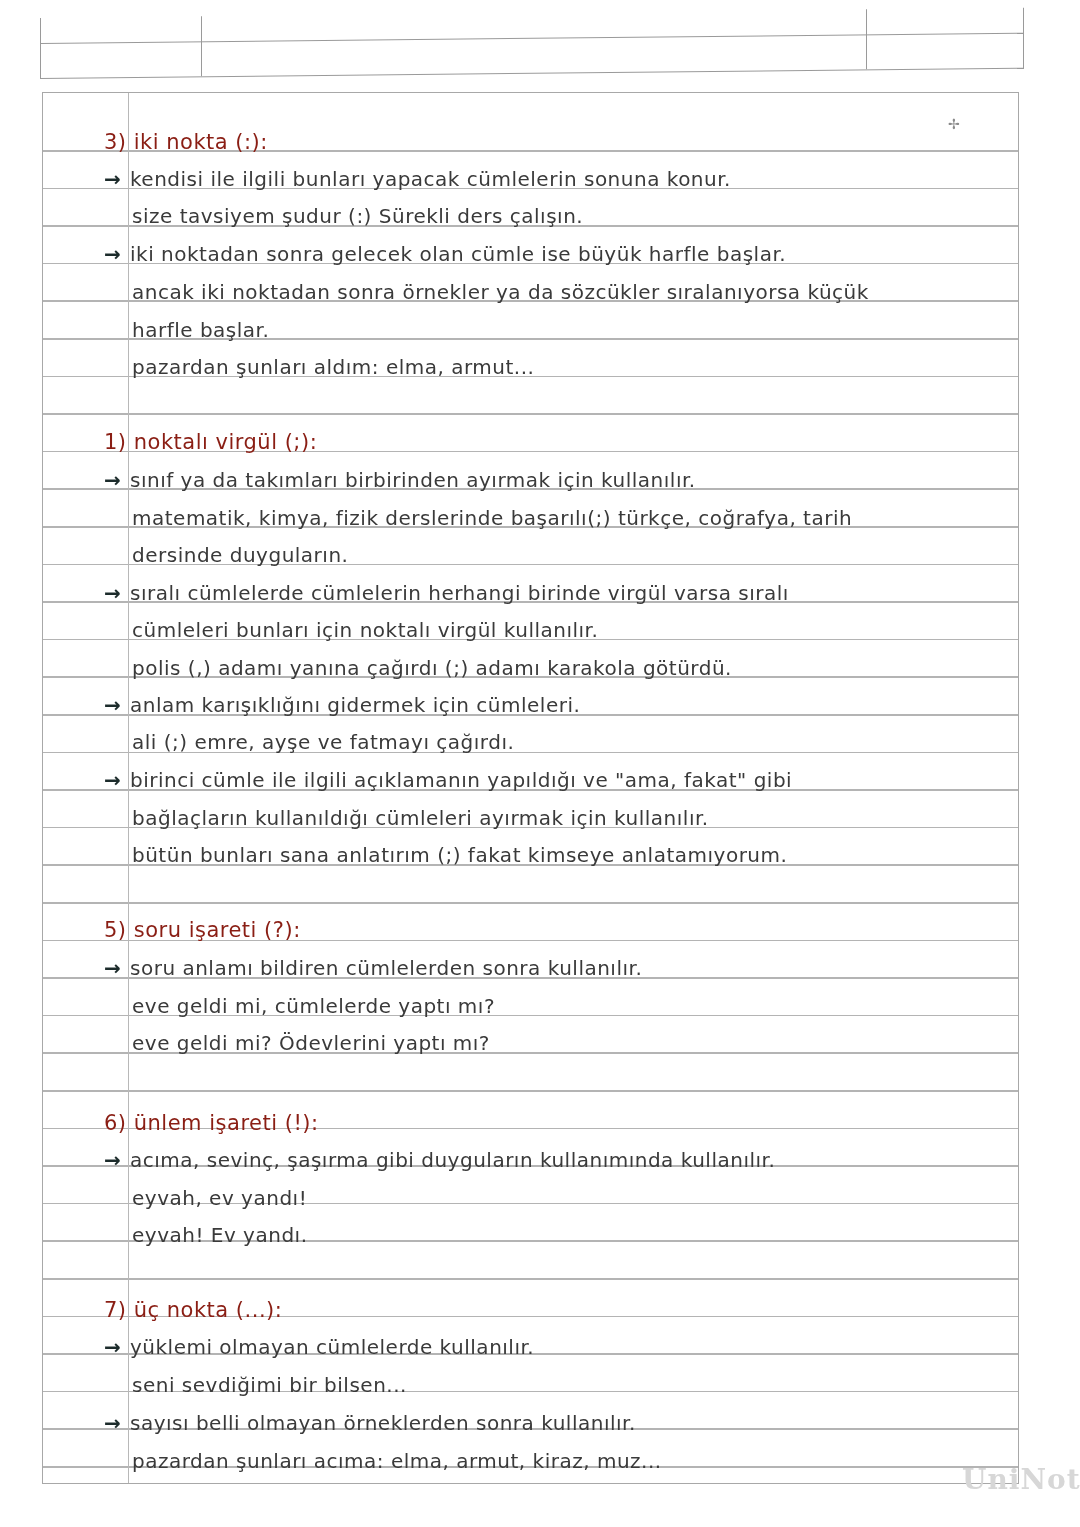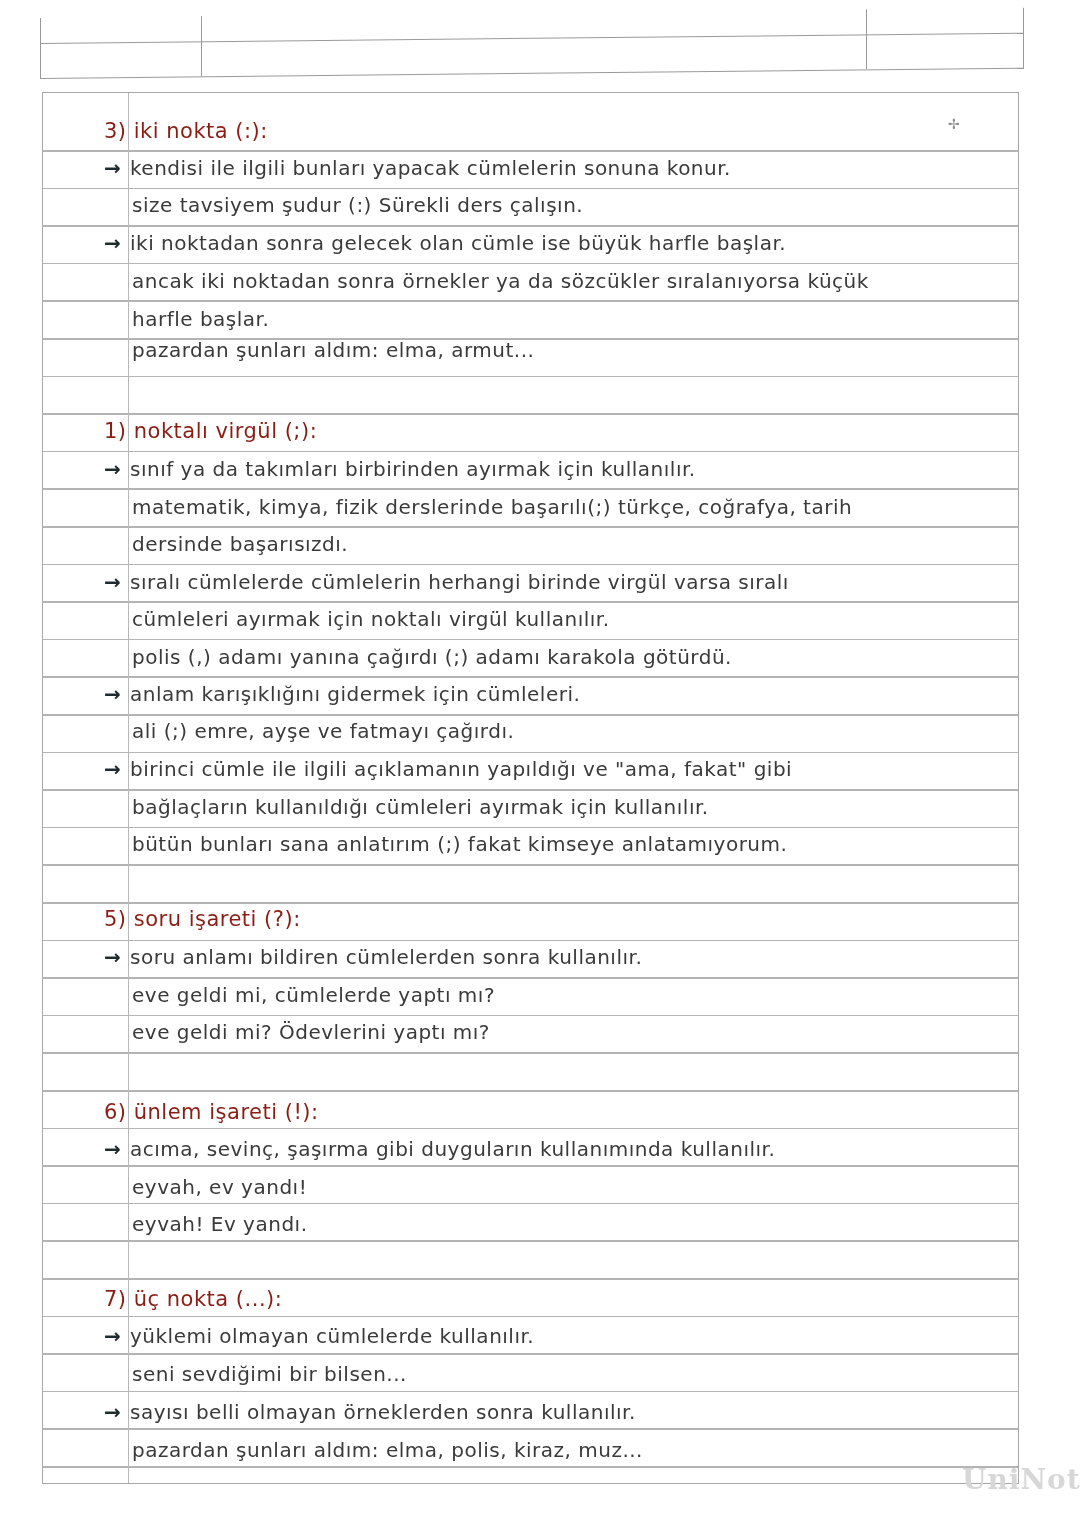--- a/index.html
+++ b/index.html
@@ -64,20 +64,21 @@
       width: 975px;
     }
     .row {
       position: absolute;
       left: 0;
       height: 37.6px;
       white-space: nowrap;
       font-size: 20px;
       letter-spacing: 0.5px;
       line-height: 30px;
+      margin-top: 11px;
     }
     .row.heading {
       color: #8a1e14;
       font-size: 21px;
       left: 62px;
     }
     .row.bullet { left: 62px; }
     .row.plain { left: 90px; }
     .arrow {
       display: inline-block;
@@ -120,30 +121,30 @@
 
 <div class="content">
 
   <div>
     <div class="row heading" style="top:24px">3) iki nokta (:):</div>
     <div class="row bullet" style="top:61px"><span class="arrow">→</span><span>kendisi ile ilgili bunları yapacak cümlelerin sonuna konur.</span></div>
     <div class="row plain" style="top:98px">size tavsiyem şudur (:) Sürekli ders çalışın.</div>
     <div class="row bullet" style="top:136px"><span class="arrow">→</span><span>iki noktadan sonra gelecek olan cümle ise büyük harfle başlar.</span></div>
     <div class="row plain" style="top:174px">ancak iki noktadan sonra örnekler ya da sözcükler sıralanıyorsa küçük</div>
     <div class="row plain" style="top:212px">harfle başlar.</div>
-    <div class="row plain" style="top:243px">pazardan şunları aldım: elma, armut...</div>
+    <div class="row plain" style="top:249px">pazardan şunları aldım: elma, armut...</div>
   </div>
 
   <div>
     <div class="row heading" style="top:324px">1) noktalı virgül (;):</div>
     <div class="row bullet" style="top:362px"><span class="arrow">→</span><span>sınıf ya da takımları birbirinden ayırmak için kullanılır.</span></div>
     <div class="row plain" style="top:400px">matematik, kimya, fizik derslerinde başarılı(;) türkçe, coğrafya, tarih</div>
-    <div class="row plain" style="top:437px">dersinde başarısızdı.</div>
+    <div class="row plain" style="top:437px">dersinde duyguların.</div>
     <div class="row bullet" style="top:475px"><span class="arrow">→</span><span>sıralı cümlelerde cümlelerin herhangi birinde virgül varsa sıralı</span></div>
-    <div class="row plain" style="top:512px">cümleleri ayırmak için noktalı virgül kullanılır.</div>
+    <div class="row plain" style="top:512px">cümleleri bunları için noktalı virgül kullanılır.</div>
     <div class="row plain" style="top:550px">polis (,) adamı yanına çağırdı (;) adamı karakola götürdü.</div>
     <div class="row bullet" style="top:587px"><span class="arrow">→</span><span>anlam karışıklığını gidermek için cümleleri.</span></div>
     <div class="row plain" style="top:624px">ali (;) emre, ayşe ve fatmayı çağırdı.</div>
     <div class="row bullet" style="top:662px"><span class="arrow">→</span><span>birinci cümle ile ilgili açıklamanın yapıldığı ve "ama, fakat" gibi</span></div>
     <div class="row plain" style="top:700px">bağlaçların kullanıldığı cümleleri ayırmak için kullanılır.</div>
     <div class="row plain" style="top:737px">bütün bunları sana anlatırım (;) fakat kimseye anlatamıyorum.</div>
   </div>
 
   <div>
     <div class="row heading" style="top:812px">5) soru işareti (?):</div>
@@ -157,17 +158,17 @@
     <div class="row bullet" style="top:1042px"><span class="arrow">→</span><span>acıma, sevinç, şaşırma gibi duyguların kullanımında kullanılır.</span></div>
     <div class="row plain" style="top:1080px">eyvah, ev yandı!</div>
     <div class="row plain" style="top:1117px">eyvah! Ev yandı.</div>
   </div>
 
   <div>
     <div class="row heading" style="top:1192px">7) üç nokta (...):</div>
     <div class="row bullet" style="top:1229px"><span class="arrow">→</span><span>yüklemi olmayan cümlelerde kullanılır.</span></div>
     <div class="row plain" style="top:1267px">seni sevdiğimi bir bilsen...</div>
     <div class="row bullet" style="top:1305px"><span class="arrow">→</span><span>sayısı belli olmayan örneklerden sonra kullanılır.</span></div>
-    <div class="row plain" style="top:1343px">pazardan şunları aldım: elma, polis, kiraz, muz...</div>
+    <div class="row plain" style="top:1343px">pazardan şunları acıma: elma, armut, kiraz, muz...</div>
   </div>
 </div>
 
 <div class="watermark">UniNote</div>
 
 </body></html>

